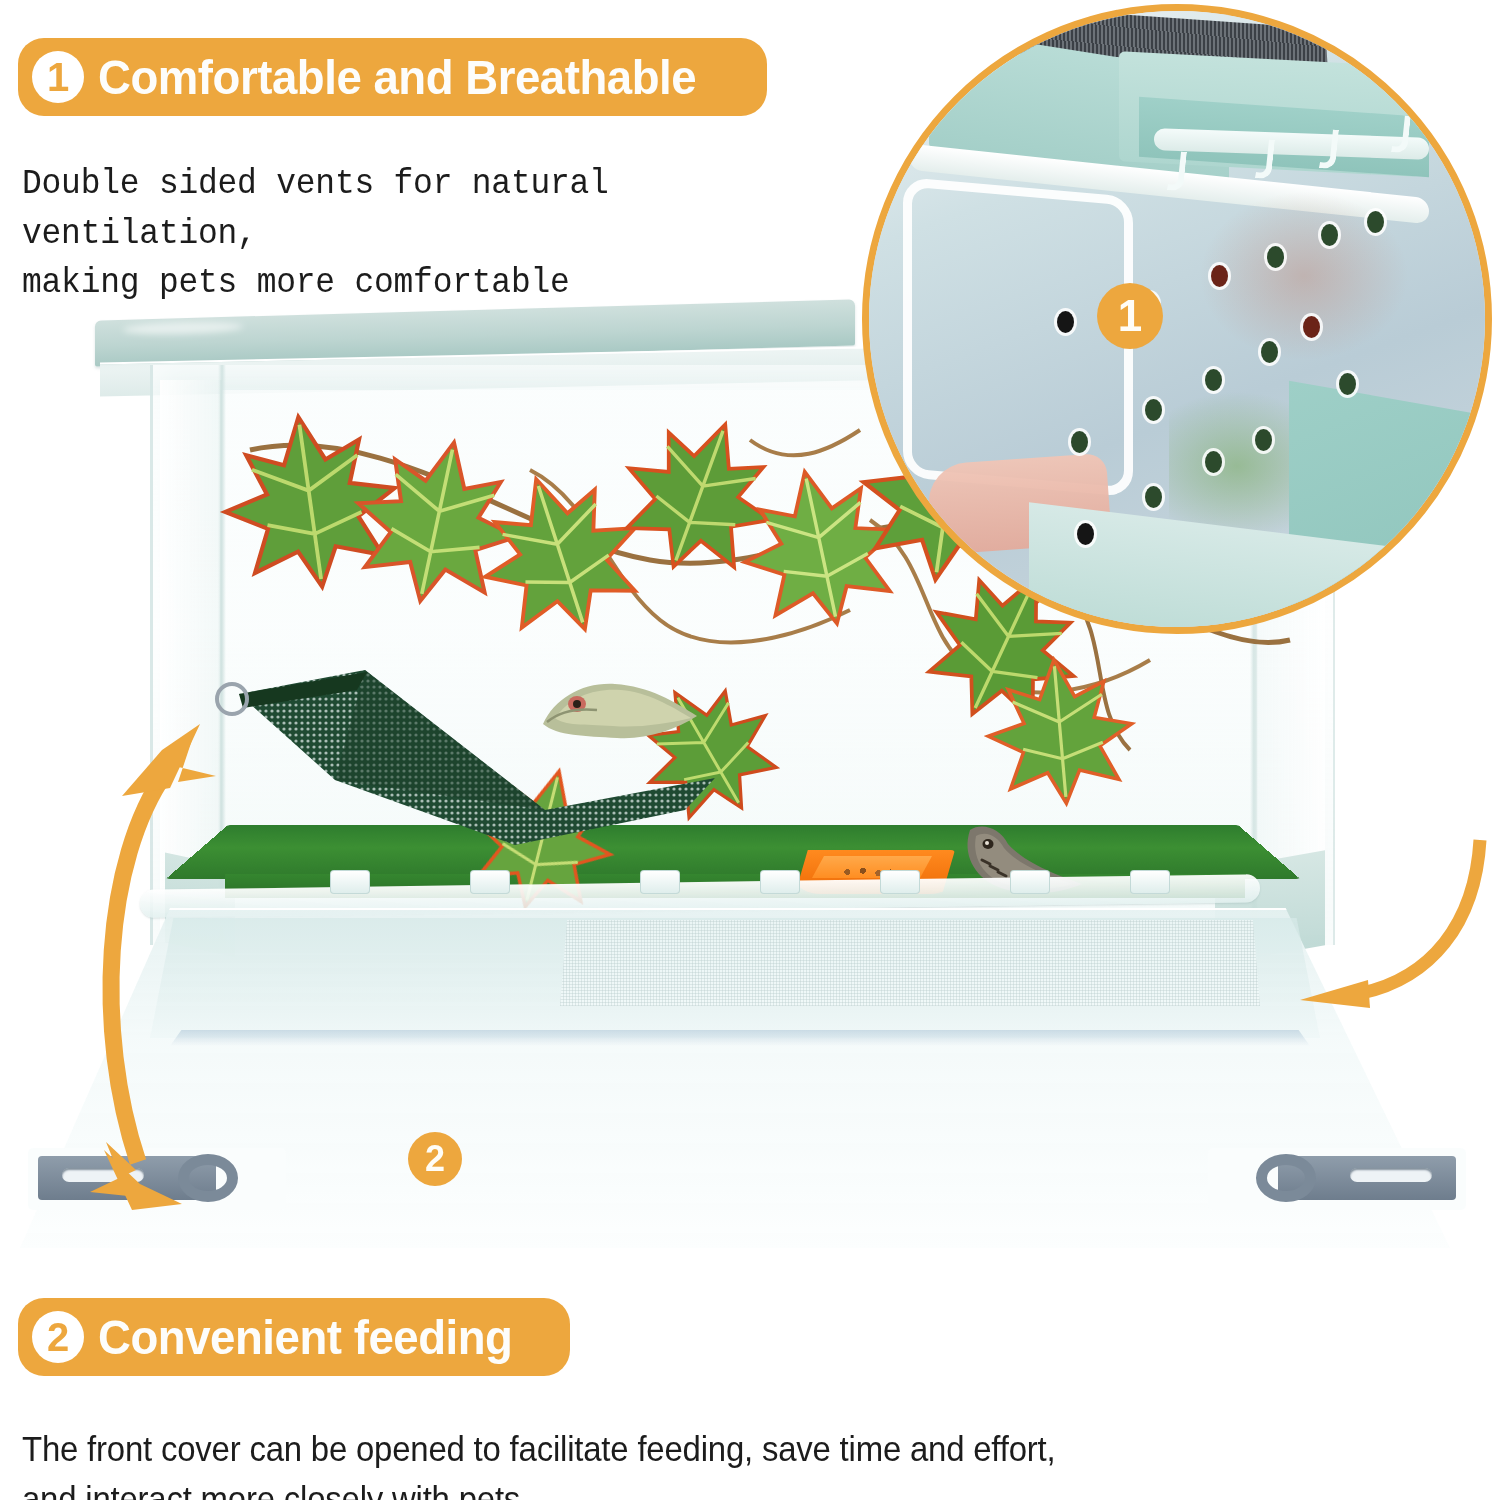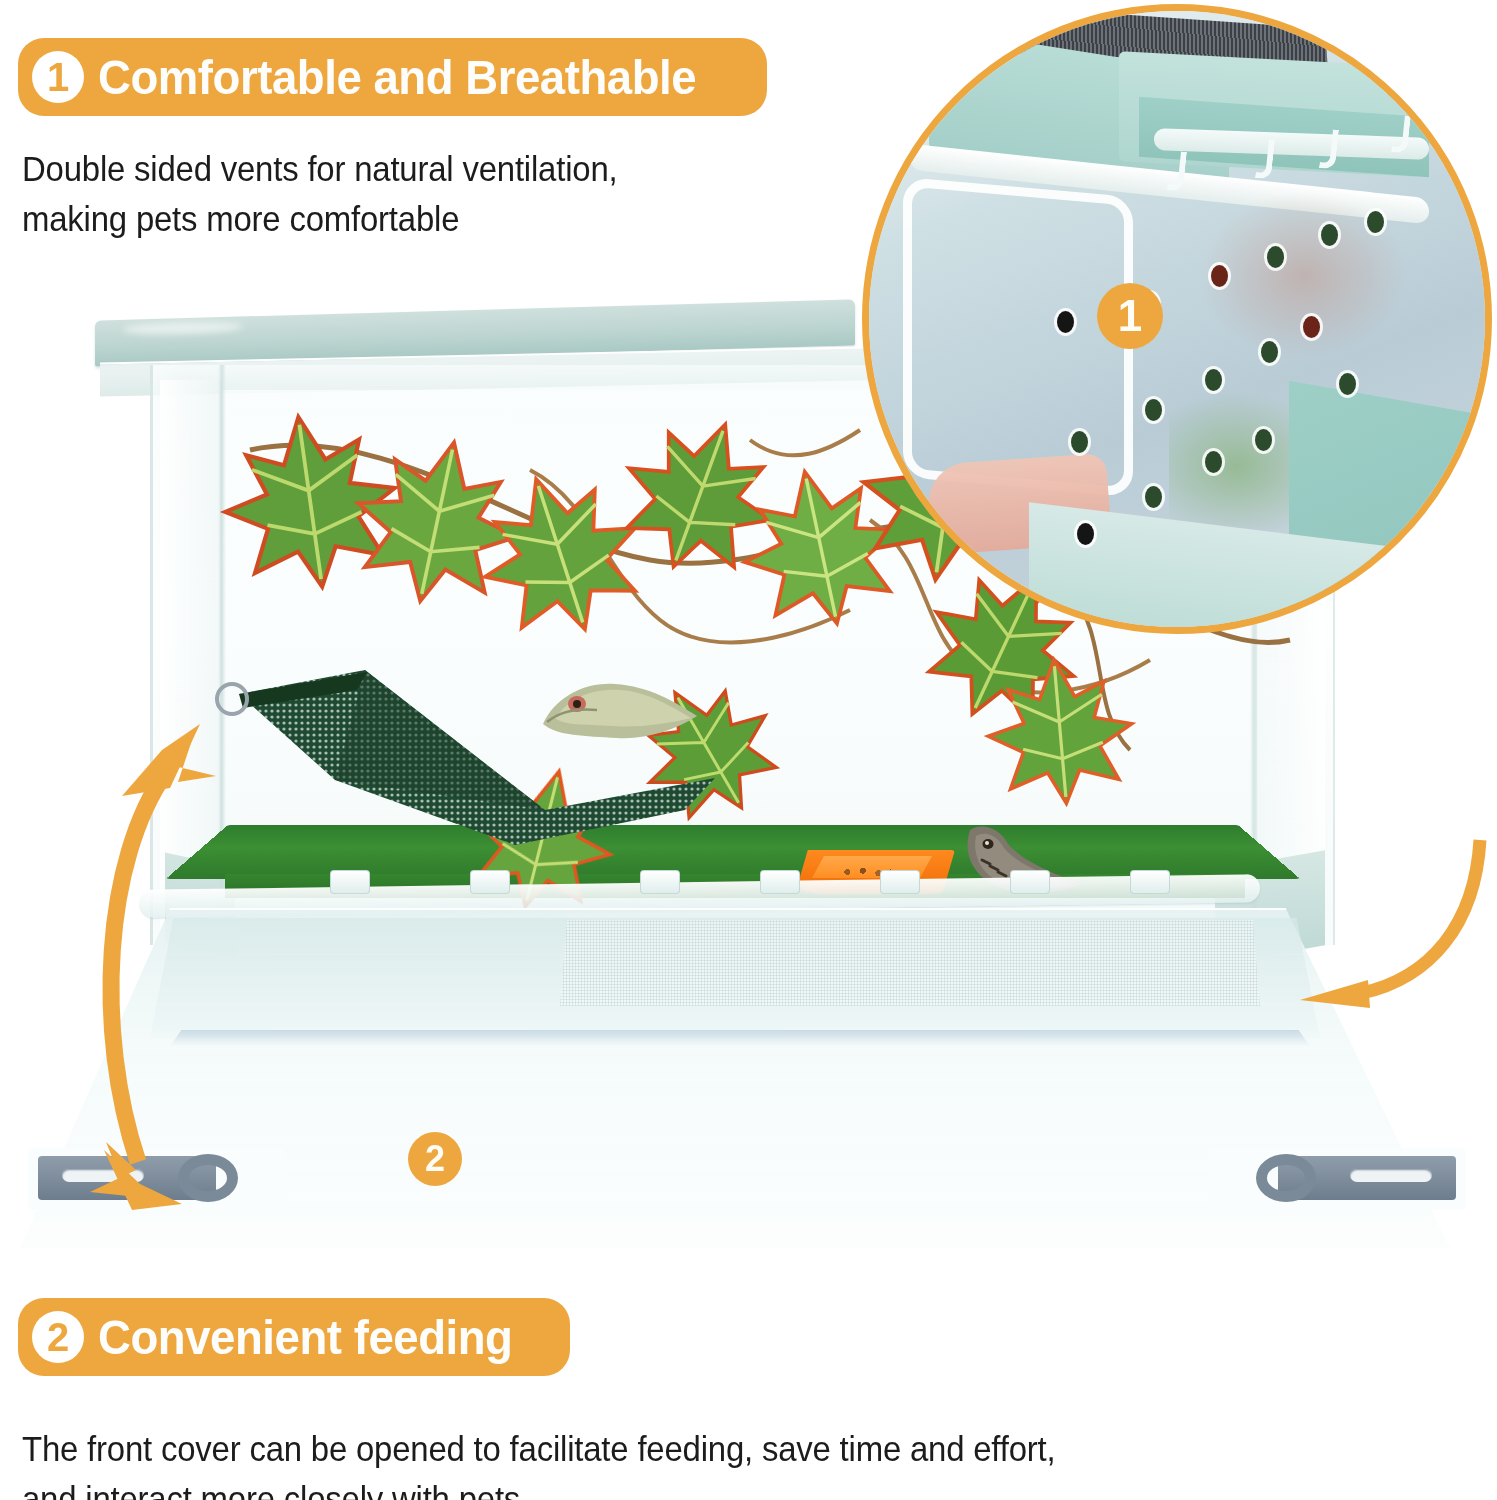--- a/index.html
+++ b/index.html
@@ -52,21 +52,21 @@
 
   
   .body-text {
     position: absolute;
     color: #1c1c1c;
     font-size: 35px;
     line-height: 1.42;
     letter-spacing: -0.2px;
   }
   .body-text span { display: block; transform: scaleX(0.94); transform-origin: left center; }
-  #desc-1 { left: 22px; top: 144px; width: 840px; }
+  #desc-1 { left: 22px; top: 160px; width: 840px; font-family: Liberation Mono, monospace; }
   #desc-2 { left: 22px; top: 1424px; width: 1400px; }
 
   
   #stage {
     position: absolute;
     left: 0; top: 270px;
     width: 1497px; height: 1010px;
     overflow: hidden;
   }
 

